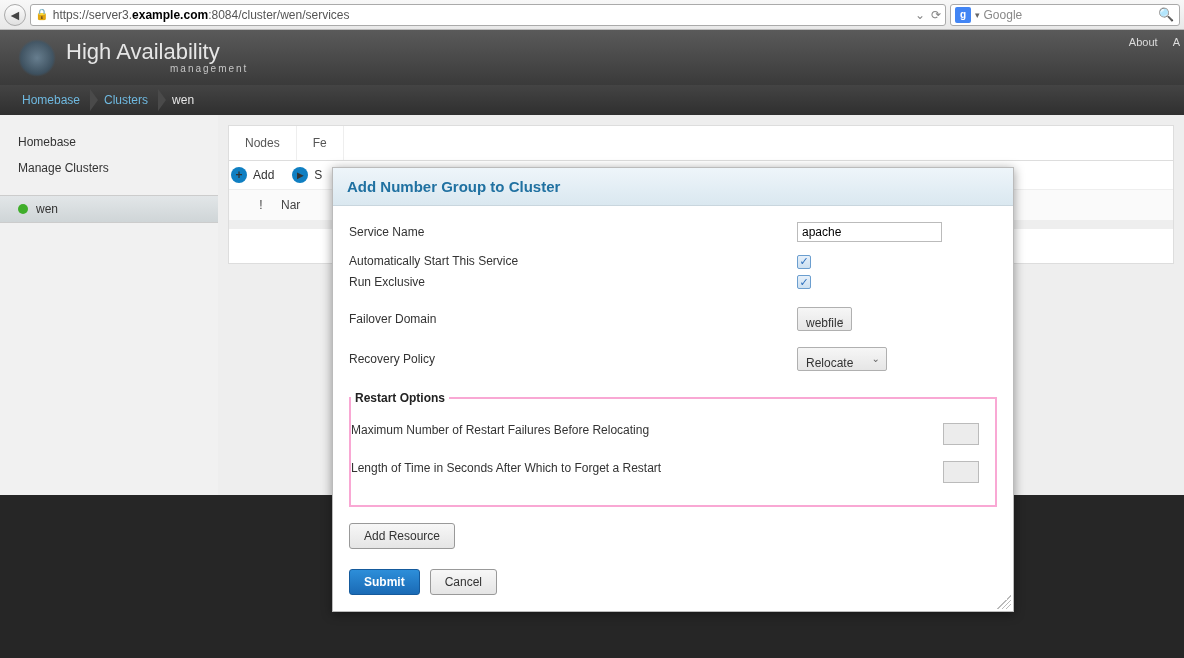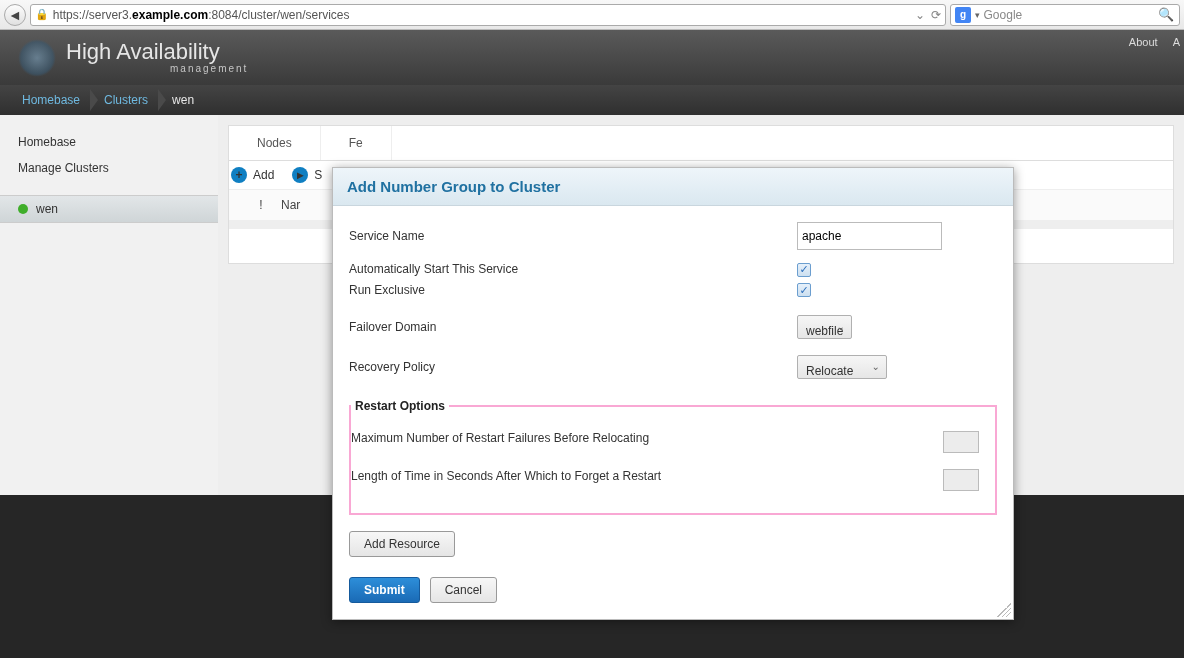--- a/index.html
+++ b/index.html
@@ -37,39 +37,39 @@
   .main { display:flex; height: 380px; background:#eee; }
   .sidebar { width: 218px; background:#f1f1f1; padding:14px 0; }
   .sidebar a { display:block; padding:6px 18px; color:#333; font-size:12px; text-decoration:none; cursor:pointer; }
   .side-divider { height:14px; }
   .side-cluster { display:flex; align-items:center; padding:6px 18px; background:linear-gradient(#e2e6e8,#cfd5d7); border-top:1px solid #ccc; border-bottom:1px solid #ccc; font-size:12px; color:#333; }
   .dot-green { width:10px; height:10px; border-radius:5px; background:#3fae2a; margin-right:8px; }
 
   .content { flex:1; padding:10px; background:#eee; }
   .panel { background:#fff; border:1px solid #ddd; }
   .tabs { display:flex; border-bottom:1px solid #ddd; font-size:12px; color:#555; }
-  .tab { padding:10px 28px; border-right:1px solid #eee; }
+  .tab { padding:10px 16px; border-right:1px solid #eee; }
   .toolbar { display:flex; align-items:center; gap:6px; padding:6px 6px 6px 2px; border-bottom:1px solid #eee; }
   .circ-btn { width:16px; height:16px; border-radius:8px; background:#0f7fc2; color:#fff; display:inline-flex; align-items:center; justify-content:center; font-size:11px; font-weight:bold; }
   .toolbar span { font-size:12px; color:#333; }
   .tbl-header { display:flex; padding:8px 12px; border-bottom:1px solid #eee; font-size:12px; color:#444; background:#fafafa; }
   .tbl-header .col-bang { width:40px; text-align:center; }
   .blank-row { height: 42px; border-top:8px solid #eee; background:#fff; }
 
   
   .dark-bg { background:#262626; height: 300px; }
 
   
   .modal { position:absolute; left:332px; top:167px; width:682px; background:#fff; border:1px solid #bbb; box-shadow:0 2px 10px rgba(0,0,0,0.4); }
   .modal-title { background:linear-gradient(#eef5fa,#dae8f0); color:#2071a1; font-size:15px; font-weight:600; padding:10px 14px; border-bottom:1px solid #c9d6de; }
   .modal-body { padding:10px 16px 16px 16px; }
   .form-row { display:flex; align-items:center; padding:6px 0; }
   .form-row > label { flex:1; font-size:12px; color:#333; }
   .form-row > .val { width:200px; }
-  .val input[type=text] { width:145px; height:28px; border:1px solid #bbb; padding:0 4px; font-size:12px; }
+  .val input[type=text] { width:145px; height:20px; border:1px solid #bbb; padding:0 4px; font-size:12px; }
   .check { width:14px; height:14px; border:1px solid #6b9ecf; background: linear-gradient(#e6f0fa,#cde0f0); display:inline-flex; align-items:center; justify-content:center; color:#2a6dbb; font-size:11px; border-radius:2px; }
   .dropdown { height:24px; border:1px solid #b0b0b0; background:linear-gradient(#f6f6f6,#e6e6e6); display:inline-flex; align-items:flex-end; padding:0 22px 0 8px; font-size:12px; color:#333; position:relative; border-radius:2px; }
   .dropdown .chev { position:absolute; right:6px; top:5px; font-size:10px; color:#666; }
   .dd-narrow { width:55px; }
   .dd-wide { width:90px; }
 
   fieldset { border:2px solid #f9a8d4; margin-top:14px; padding:10px 16px 14px 0; }
   legend { font-size:12px; font-weight:bold; padding:0 4px; color:#222; }
   .rest-row { display:flex; align-items:flex-start; padding:8px 0; }
   .rest-row label { flex:1; font-size:12px; color:#333; }

